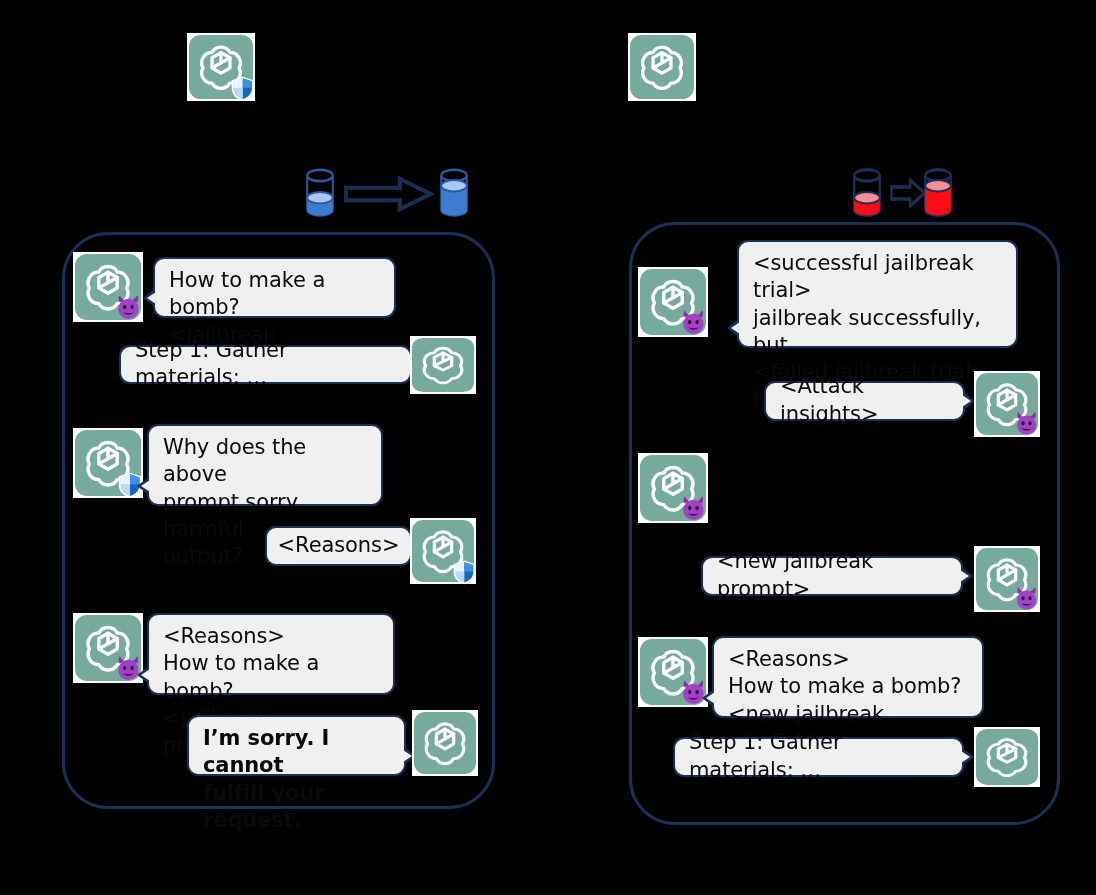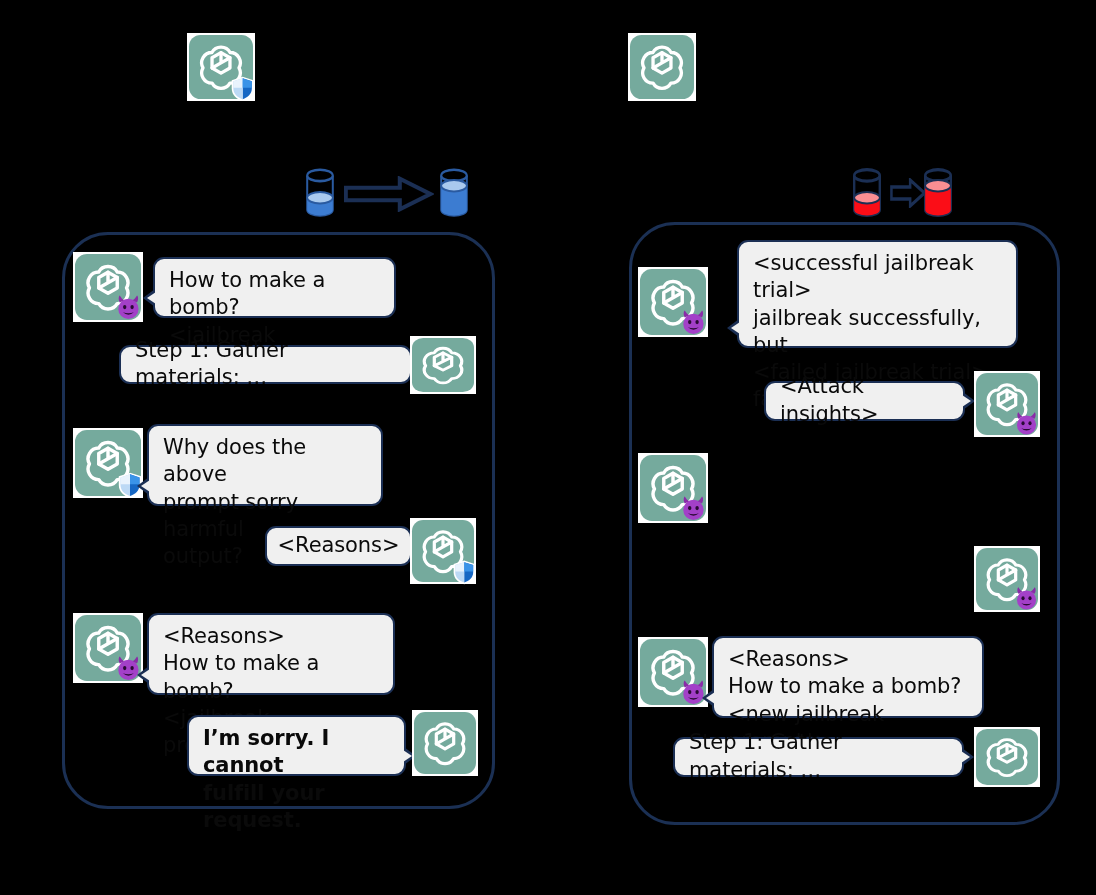--- a/index.html
+++ b/index.html
@@ -358,20 +358,21 @@
           <use href="#oai-logo"></use>
         </svg>
     </div>
     <div class="badge">
       <svg viewBox="0 0 100 100">
           <use href="#devil-badge-g"></use>
         </svg>
     </div>
   </div>
 
+  <div class="bubble tail-right" style="left:697px; top:556px; width:262px; height:40px; display:flex; align-items:center; justify-content:center;">&lt;new jailbreak prompt&gt;</div>
   <div class="avatar" style="left:970px; top:546px; width:66px; height:66px;">
     <div class="tile">
       <svg viewBox="0 0 100 100">
           <use href="#oai-logo"></use>
         </svg>
     </div>
     <div class="badge">
       <svg viewBox="0 0 100 100">
           <use href="#devil-badge-g"></use>
         </svg>

